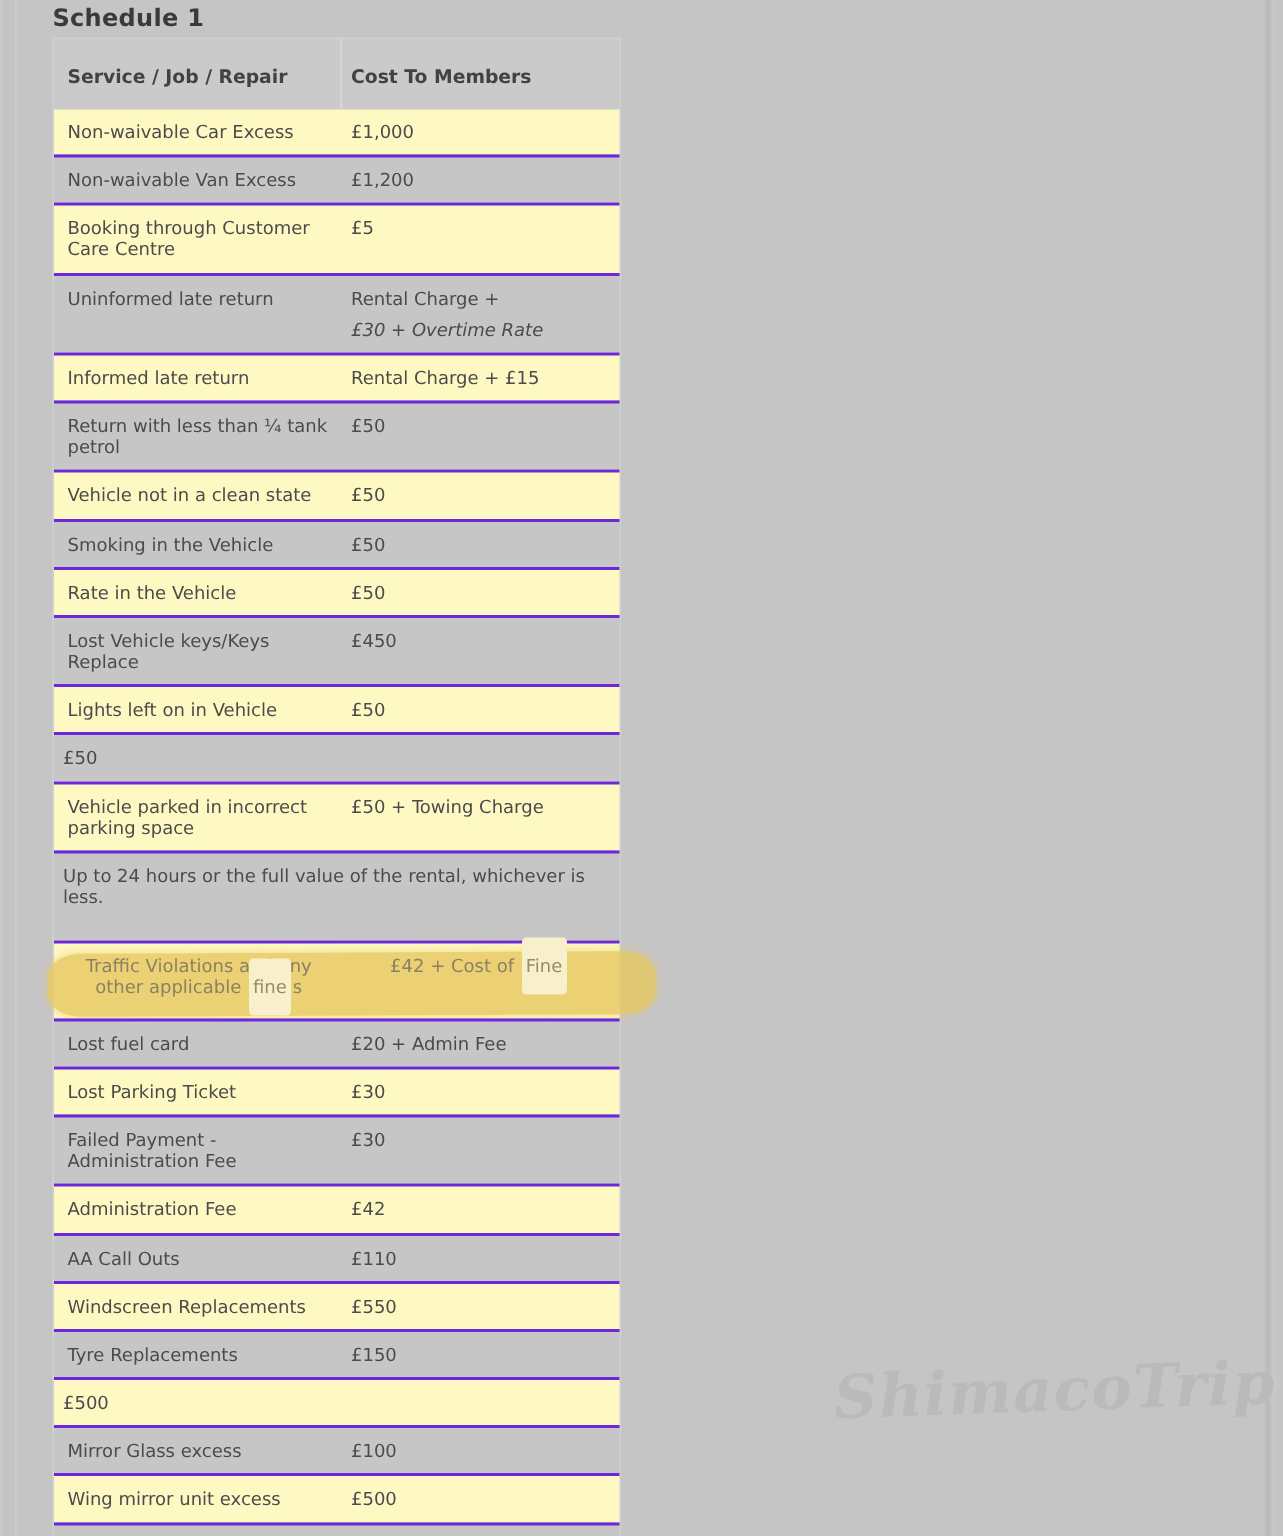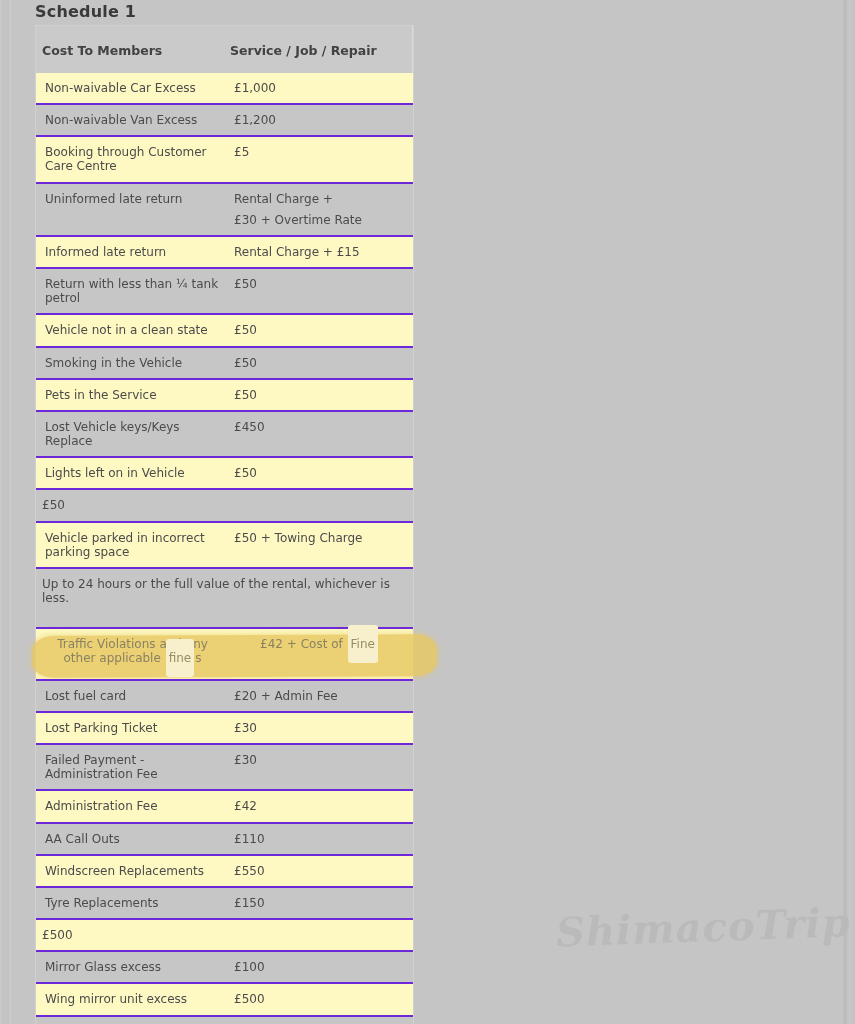--- a/index.html
+++ b/index.html
@@ -37,21 +37,21 @@
     font-size:12px;line-height:1.18;color:#4b4b4b;
     padding:8px 8px 8px 9px;
   }
   .cell-service{width:192px;}
   .cell-cost{flex:1;padding-left:6px;}
   .header{background:#cacacb;min-height:47px;}
   .header .cell{font-weight:bold;color:#424242;padding-top:18px;padding-bottom:10px;font-size:12.5px;}
   .header .cell-service{border-right:1px solid #dadada;}
   .dark{background:#fef9c3;}
   .light{background:#c6c6c7;}
-  .cost-line + .cost-line{margin-top:7px;}
+  .cost-line + .cost-line{margin-top:7px;font-style:italic;}
   
   #rows .row:nth-child(14){min-height:58px;}
   #rows .row:nth-child(15){min-height:50px;}
   
   .hl::before{
     content:"";position:absolute;z-index:0;
     left:-4px;right:-24px;top:6px;bottom:2px;
     background:var(--band,#e7c963);
     opacity:.82;border-radius:22px/15px;
     box-shadow:0 0 5px 2px rgba(231,201,99,.5);
@@ -75,22 +75,22 @@
 <body>
 
 <div class="left-edge"></div>
 <div class="right-edge"></div>
 
 <div class="content">
   <h1>Schedule 1</h1>
 
   <div class="tbl">
     <div class="row header">
+      <div class="cell cell-service">Service / Job / Repair</div>
       <div class="cell cell-cost">Cost To Members</div>
-      <div class="cell cell-service">Service / Job / Repair</div>
     </div>
     <div id="rows">
         <div class="row dark" style="--band: #E7C963; --matchbg: #F8F0CC;">
           <div class="cell cell-service">Non-waivable Car Excess</div>
           <div class="cell cell-cost">
             <div class="cost-line">£1,000</div>
           </div>
         </div>
         <div class="row light" style="--band: #E7C963; --matchbg: #F8F0CC;">
           <div class="cell cell-service">Non-waivable Van Excess</div>
@@ -129,21 +129,21 @@
             <div class="cost-line">£50</div>
           </div>
         </div>
         <div class="row light" style="--band: #E7C963; --matchbg: #F8F0CC;">
           <div class="cell cell-service">Smoking in the Vehicle</div>
           <div class="cell cell-cost">
             <div class="cost-line">£50</div>
           </div>
         </div>
         <div class="row dark" style="--band: #E7C963; --matchbg: #F8F0CC;">
-          <div class="cell cell-service">Pets in the Service</div>
+          <div class="cell cell-service">Rate in the Vehicle</div>
           <div class="cell cell-cost">
             <div class="cost-line">£50</div>
           </div>
         </div>
         <div class="row light" style="--band: #E7C963; --matchbg: #F8F0CC;">
           <div class="cell cell-service">Lost Vehicle keys/Keys Replace</div>
           <div class="cell cell-cost">
             <div class="cost-line">£450</div>
           </div>
         </div>

